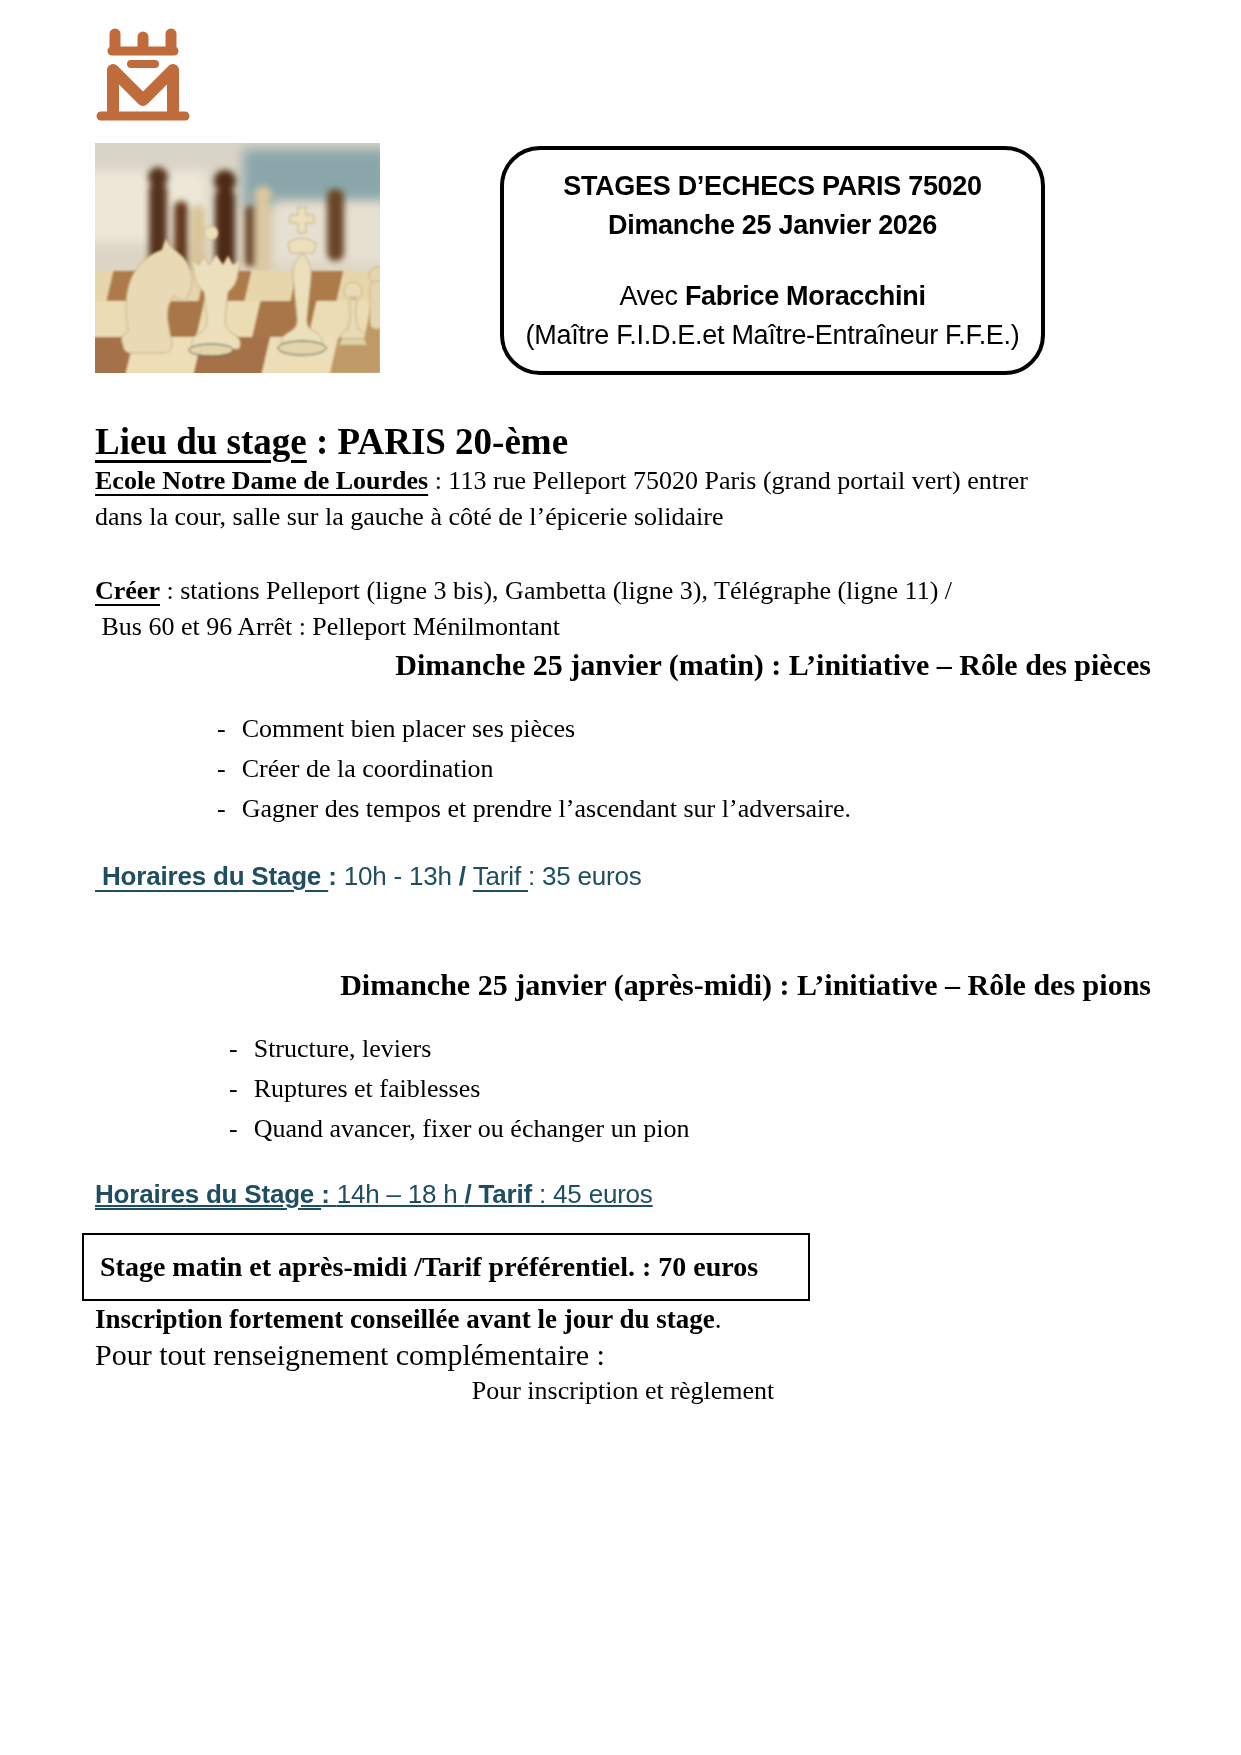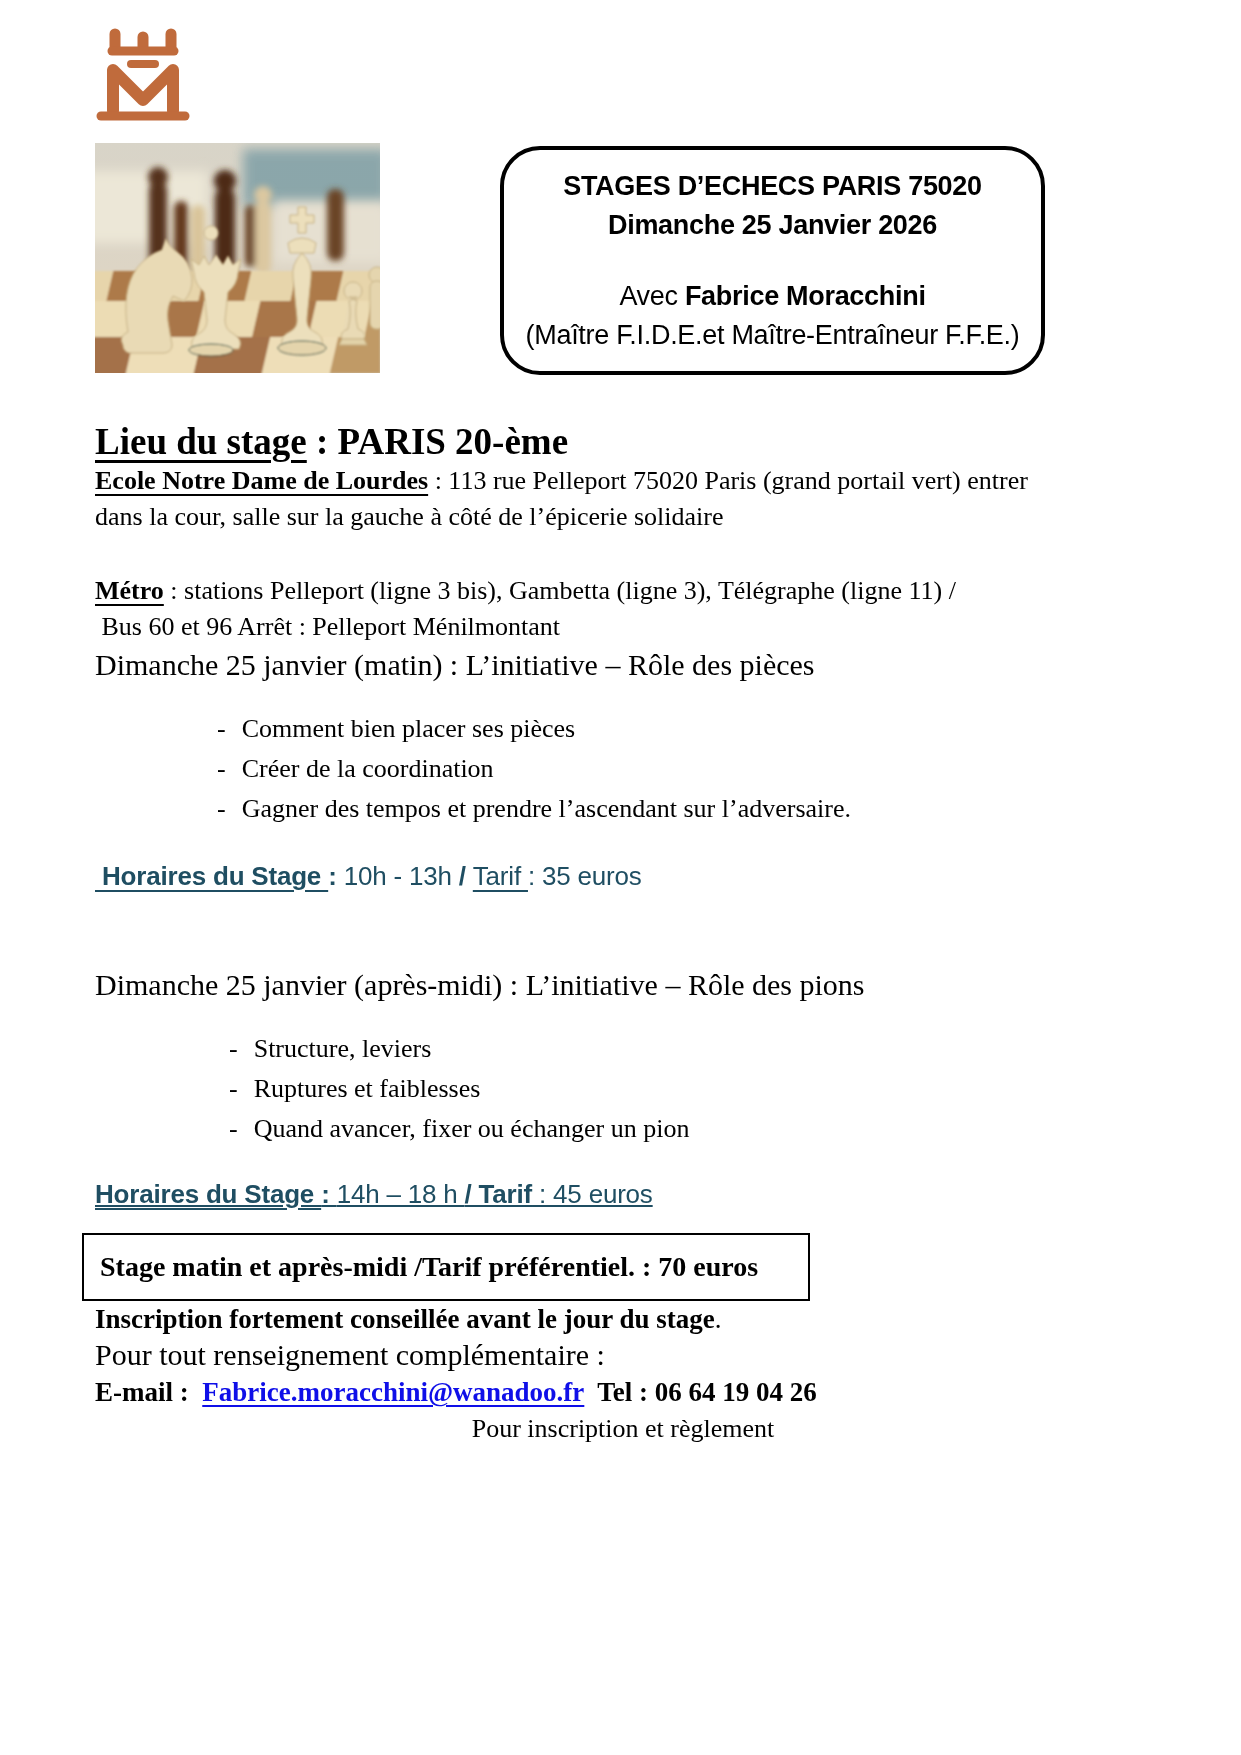--- a/index.html
+++ b/index.html
@@ -28,21 +28,21 @@
   .hbox .sb{font-weight:bold;}
   .hbox .spacer{height:32px;}
   
   .content{padding:0 90px 0 95px;}
   .content p, .content h1, .content h2, .content ul{margin:0;padding:0;}
   .lieu{margin-top:14px;font-size:37px;font-weight:bold;}
   .lieu .u{text-decoration:underline;text-underline-offset:6px;text-decoration-thickness:3px;}
   .para{margin-top:30px;font-size:26px;line-height:36px;}
   .para.metro{margin-top:38px;}
   .bu{font-weight:bold;text-decoration:underline;text-underline-offset:5px;}
-  .sect{margin-top:48px;font-size:30px;font-weight:normal;line-height:40px;}
+  .sect{margin-top:48px;font-size:30px;font-weight:bold;line-height:40px;text-align:right;}
   .sect.pm{margin-top:72px;}
   ul.dashlist{list-style:none;margin-top:24px;font-size:26px;}
   ul.dashlist.first{padding-left:122px;}
   ul.dashlist.second{padding-left:134px;}
   ul.dashlist li{line-height:40px;display:flex;}
   ul.dashlist .dash{flex:0 0 auto;margin-right:16px;}
   .teal{
     font-family:"Liberation Sans","DejaVu Sans",sans-serif;
     color:#1f4e62;font-size:26px;line-height:34px;letter-spacing:-0.2px;
   }
@@ -180,21 +180,21 @@
       <div class="l">(Maître F.I.D.E.et Maître-Entraîneur F.F.E.)</div>
     </div>
   </div>
 
   <div class="content">
 
     <h1 class="lieu"><span class="u">Lieu du stage</span><span> : </span><span>PARIS 20-ème</span></h1>
 
     <p class="para"><span class="bu">Ecole Notre Dame de Lourdes</span><span> : 113 rue Pelleport 75020 Paris (grand portail vert) entrer</span><br><span>dans la cour, salle sur la gauche à côté de l’épicerie solidaire</span></p>
 
-    <p class="para metro"><span class="bu">Métro</span><span> : stations Pelleport (ligne 3 bis), Gambetta (ligne 3), Télégraphe (ligne 11) /</span><br><span>&nbsp;Bus 60 et 96 Arrêt : Pelleport Ménilmontant</span></p>
+    <p class="para metro"><span class="bu">Créer</span><span> : stations Pelleport (ligne 3 bis), Gambetta (ligne 3), Télégraphe (ligne 11) /</span><br><span>&nbsp;Bus 60 et 96 Arrêt : Pelleport Ménilmontant</span></p>
 
     <h2 class="sect">Dimanche 25 janvier (matin) : L’initiative – Rôle des pièces</h2>
 
     <ul class="dashlist first">
       <li>
           <span class="dash">-</span>
           <span>Comment bien placer ses pièces</span>
         </li>
       <li>
           <span class="dash">-</span>
@@ -226,19 +226,18 @@
     </ul>
 
     <p class="teal h2line"><span class="lbl">Horaires du Stage&nbsp;</span><span class="b">: </span><span>14h – 18 h </span><span class="b">/ Tarif</span><span> : 45 euros</span></p>
 
     <div class="combo">Stage matin et après-midi /Tarif préférentiel. : 70 euros</div>
 
     <p class="insc"><span class="b">Inscription fortement conseillée avant le jour du stage</span><span>.</span></p>
 
     <p class="rense">Pour tout renseignement complémentaire :</p>
 
-    <p class="emailrow"><span>E-mail :&nbsp; </span><a class="link" href="#">Fabrice.moracchini@wanadoo.fr</a><span>&nbsp; Tel : 06 64 19 04 26</span></p>
 
     <p class="reglement">Pour inscription et règlement</p>
 
 
   </div>
 </div>
 
 </body></html>

